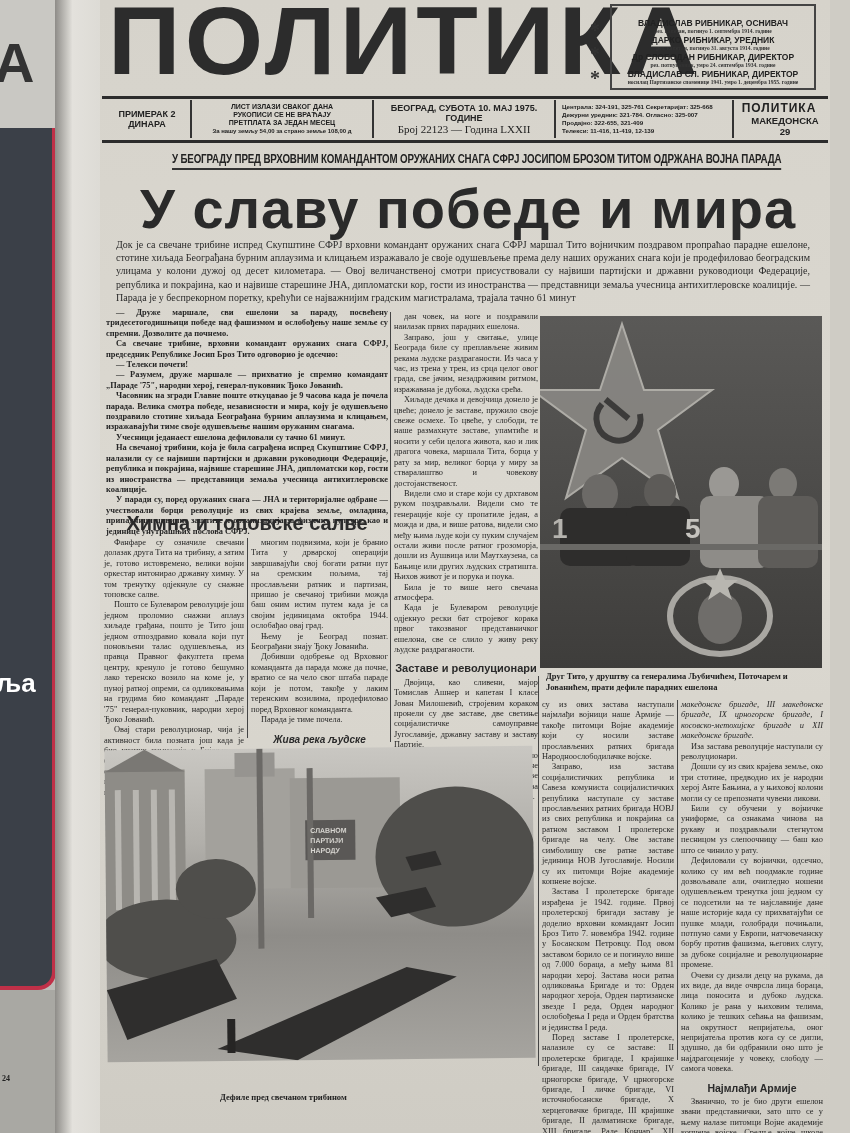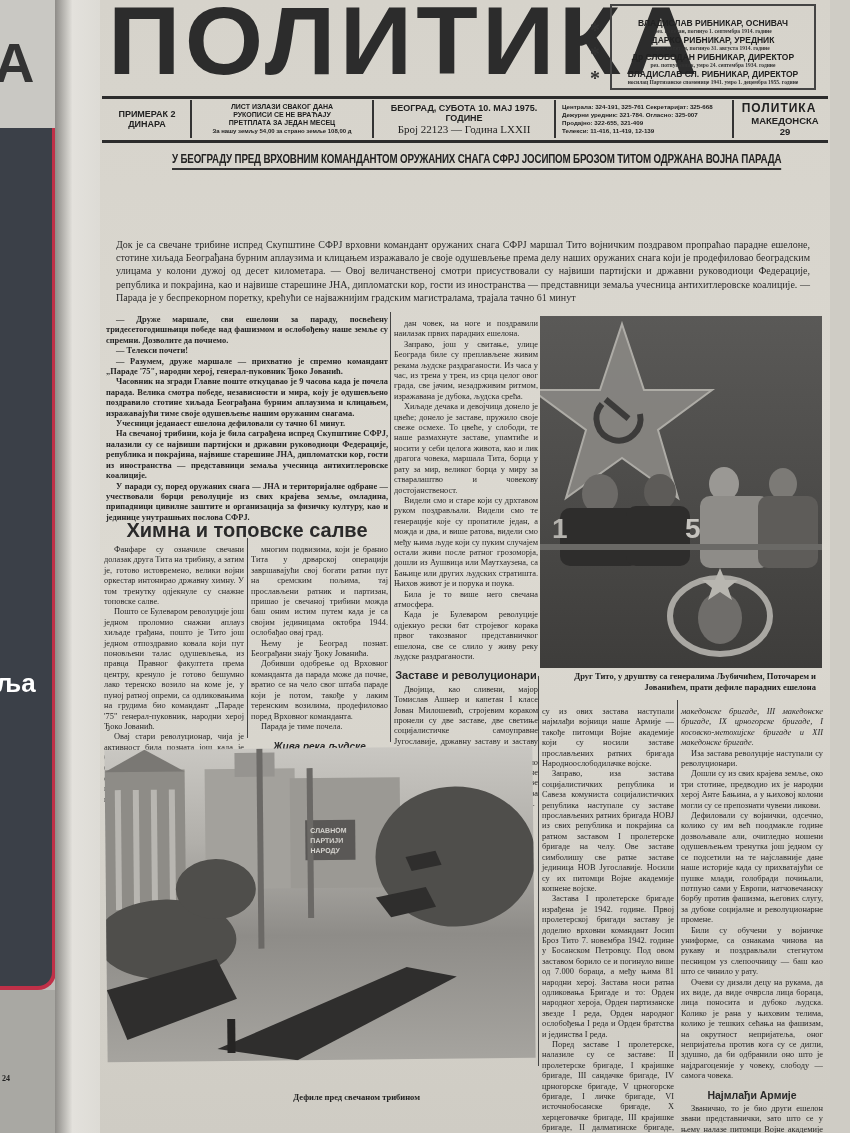--- a/index.html
+++ b/index.html
@@ -33,25 +33,25 @@
   .addr{width:90px;border-right:none !important;font-family:"Liberation Sans",sans-serif;font-weight:bold;}
   .addr .a1{font-size:12px;letter-spacing:1px;}
   .addr .a2{font-size:9.5px;margin-left:12px;}
 
   .kicker{position:absolute;left:72px;top:152px;font-family:"Liberation Sans",sans-serif;font-weight:bold;font-size:12.5px;letter-spacing:-0.2px;transform:scaleX(0.78);transform-origin:left;white-space:nowrap;border-bottom:2px solid #333;padding-bottom:2px;}
   .headline{position:absolute;left:40px;top:176px;font-family:"Liberation Sans",sans-serif;font-weight:bold;font-size:56px;letter-spacing:1px;color:#2a2a2a;white-space:nowrap;}
   .lede{position:absolute;left:16px;top:238px;width:694px;font-size:10px;line-height:13.2px;text-align:justify;color:#2a2a2a;}
   .text{font-size:8.4px;line-height:10.4px;text-align:justify;color:#262626;}
   .text p{margin:0;text-indent:10px;}
   .bold{font-weight:bold;}
-  .col{position:absolute;margin-top:7px;}
+  .col{position:absolute;}
   .colrule{position:absolute;width:1px;background:#444;}
   .subhead{font-family:"Liberation Sans",sans-serif;font-weight:bold;text-align:center;color:#2a2a2a;}
   .photo{position:absolute;overflow:hidden;}
-  .caption{position:absolute;font-weight:bold;font-size:8.5px;text-align:right;line-height:11px;color:#222;}
+  .caption{position:absolute;font-weight:bold;font-size:8.5px;text-align:left;line-height:11px;color:#222;}
 </style>
 </head>
 <body>
 
 <div class="left-mag">
   <div class="mag-top"></div>
   <div class="mag-letter">А</div>
   <div class="mag-cover"></div>
   <div class="mag-cover-title">ља</div>
   <div class="mag-cover-text" style="white-space:pre-line;">годиш-
@@ -112,24 +112,26 @@
     </div>
     <div class="cell addr">
       <span class="a1">ПОЛИТИКА</span>
       <span class="a2">МАКЕДОНСКА 29</span>
     </div>
   </div>
 
   <div class="rule-thick" style="left:2px;top:140px;width:726px;"></div>
 
   <div class="kicker">У БЕОГРАДУ ПРЕД ВРХОВНИМ КОМАНДАНТОМ ОРУЖАНИХ СНАГА СФРЈ ЈОСИПОМ БРОЗОМ ТИТОМ ОДРЖАНА ВОЈНА ПАРАДА</div>
+  <div class="headline">У славу победе и мира</div>
   <div class="lede bold" style="font-weight:normal;">Док је са свечане трибине испред Скупштине СФРЈ врховни командант оружаних снага СФРЈ маршал Тито војничким поздравом пропраћао парадне ешелоне, стотине хиљада Београђана бурним аплаузима и клицањем изражавало је своје одушевљење према делу наших оружаних снага који је продефиловао београдским улицама у колони дужој од десет километара. — Овој величанственој смотри присуствовали су највиши партијски и државни руководиоци Федерације, република и покрајина, као и највише старешине ЈНА, дипломатски кор, гости из иностранства — представници земаља учесница антихитлеровске коалиције. — Парада је у беспрекорном поретку, крећући се најважнијим градским магистралама, трајала тачно 61 минут</div>
 
   <div class="col text bold" style="left:6px;top:308px;width:282px;">
     <p>— Друже маршале, сви ешелони за параду, посвећену тридесетогодишњици победе над фашизмом и ослобођењу наше земље су спремни. Дозволите да почнемо.</p>
+    <p>Са свечане трибине, врховни командант оружаних снага СФРЈ, председник Републике Јосип Броз Тито одговорио је одсечно:</p>
     <p>— Телекси почети!</p>
     <p>— Разумем, друже маршале — прихватио је спремно командант „Параде '75", народни херој, генерал-пуковник Ђоко Јованић.</p>
     <p>Часовник на згради Главне поште откуцавао је 9 часова када је почела парада. Велика смотра победе, независности и мира, коју је одушевљено поздравило стотине хиљада Београђана бурним аплаузима и клицањем, изражавајући тиме своје одушевљење нашим оружаним снагама.</p>
     <p>Учесници једанаест ешелона дефиловали су тачно 61 минут.</p>
     <p>На свечаној трибини, која је била саграђена испред Скупштине СФРЈ, налазили су се највиши партијски и државни руководиоци Федерације, република и покрајина, највише старешине ЈНА, дипломатски кор, гости из иностранства — представници земаља учесница антихитлеровске коалиције.</p>
     <p>У паради су, поред оружаних снага — ЈНА и територијалне одбране — учествовали борци револуције из свих крајева земље, омладина, припадници цивилне заштите и организација за физичку културу, као и јединице унутрашњих послова СФРЈ.</p>
   </div>
 
   <div class="col subhead" style="left:6px;top:512px;width:282px;font-size:20px;">Химна и топовске салве</div>
 
@@ -238,21 +240,21 @@
     <p>Застава I пролетерске бригаде израђена је 1942. године. Првој пролетерској бригади заставу је доделио врховни командант Јосип Броз Тито 7. новембра 1942. године у Босанском Петровцу. Под овом заставом борило се и погинуло више од 7.000 бораца, а међу њима 81 народни херој. Застава носи ратна одликовања Бригаде и то: Орден народног хероја, Орден партизанске звезде I реда, Орден народног ослобођења I реда и Орден братства и јединства I реда.</p>
     <p>Поред заставе I пролетерске, налазиле су се заставе: II пролетерске бригаде, I крајишке бригаде, III сандачке бригаде, IV црногорске бригаде, V црногорске бригаде, I личке бригаде, VI источнобосанске бригаде, X херцеговачке бригаде, III крајишке бригаде, II далматинске бригаде, XIII бригаде „Раде Кончар", XII славонске бригаде, I војвођанске бригаде, III словеначке бригаде „Иван Градник", VII словеначке бригаде „Франце Прешерн", XVI словеначке бригаде „Јанко Премрл Војко", XVIII словеначке „Базовишка" бригаде, I македонске бригаде, II</p>
   </div>
 
   <div class="colrule" style="left:577px;top:700px;height:360px;"></div>
 
   <div class="col text" style="left:581px;top:700px;width:142px;">
     <p style="text-indent:0;font-style:italic;">македонске бригаде, III македонске бригаде, IX црногорске бригаде, I косовско-метохијске бригаде и XII македонске бригаде.</p>
     <p>Иза застава револуције наступали су револуционари.</p>
     <p>Дошли су из свих крајева земље, око три стотине, предводио их је народни херој Анте Бањина, а у њиховој колони могли су се препознати чувени ликови.</p>
+    <p>Били су обучени у војничке униформе, са ознакама чинова на рукаву и поздрављали стегнутом песницом уз слепоочницу — баш као што се чинило у рату.</p>
     <p>Дефиловали су војнички, одсечно, колико су им већ поодмакле године дозвољавале али, очигледно ношени одушевљењем тренутка још једном су се подсетили на те најславније дане наше историје када су прихватајући се пушке млади, голобради почињали, потпуно сами у Европи, натчовечанску борбу против фашизма, његових слугу, за дубоке социјалне и револуционарне промене.</p>
-    <p>Били су обучени у војничке униформе, са ознакама чинова на рукаву и поздрављали стегнутом песницом уз слепоочницу — баш као што се чинило у рату.</p>
     <p>Очеви су дизали децу на рукама, да их виде, да виде очврсла лица бораца, лица поносита и дубоко људска. Колико је рана у њиховим телима, колико је тешких сећања на фашизам, на окрутност непријатеља, оног непријатеља против кога су се дигли, здушно, да би одбранили оно што је најдрагоценије у човеку, слободу — самога човека.</p>
     <div class="subhead" style="font-size:10.5px;margin:8px 0 4px;">Најмлађи Армије</div>
     <p>Званично, то је био други ешелон звани представнички, зато што се у њему налазе питомци Војне академије копнене војске, Средње војне школе копнене војске, Ваздухопловне техничке академије и</p>
   </div>
 
 </div>
 <div class="right-edge"></div>
 
 </body></html>

